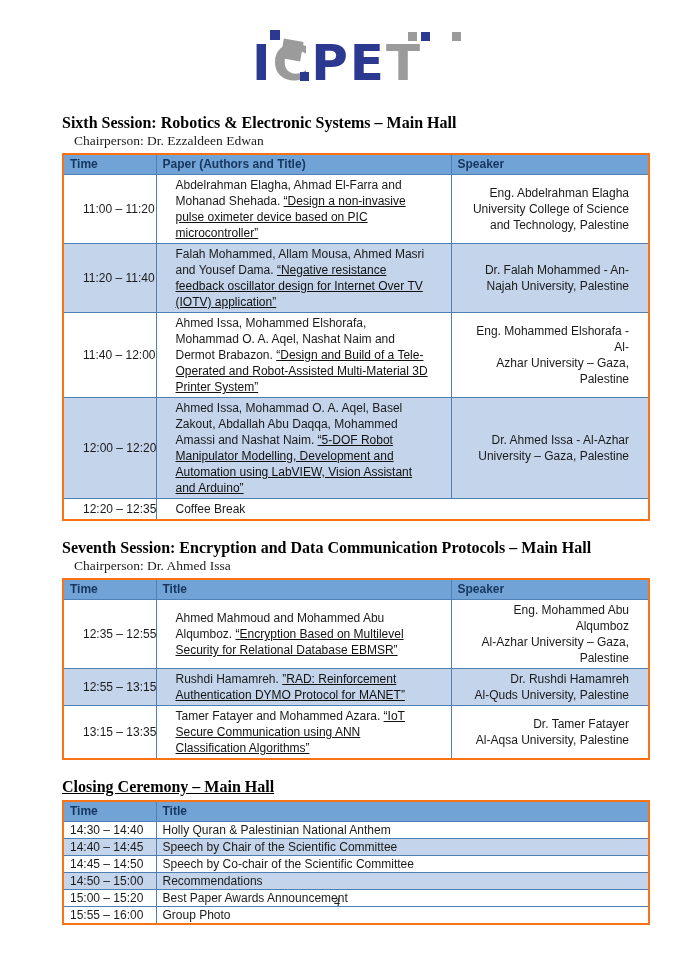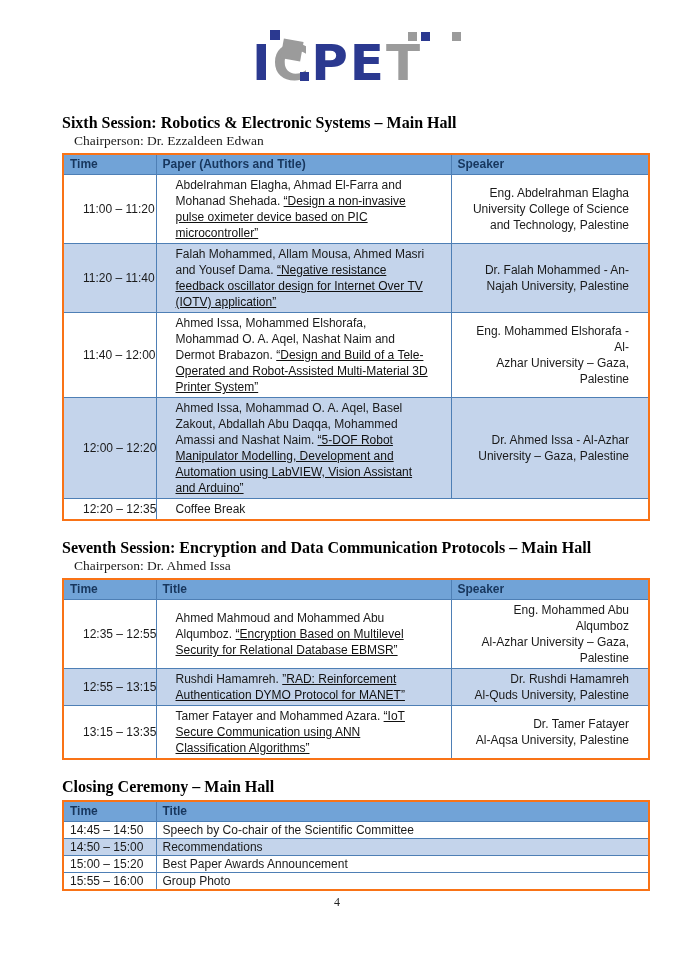--- a/index.html
+++ b/index.html
@@ -158,34 +158,42 @@
               <td class="time">13:15 – 13:35</td>
               <td><span>Tamer Fatayer and Mohammed Azara. </span><span class="link">“IoT Secure Communication using ANN Classification Algorithms”</span></td>
               <td class="speaker">Dr. Tamer Fatayer
 Al-Aqsa University, Palestine</td>
             </tr>
           </tbody>
         </table>
     </div>
 
     <div class="section">
-      <h2 class="section-title" style="margin-bottom:4px;">Closing Ceremony – Main Hall</h2>
+      <h2 class="section-title" style="margin-bottom:4px;text-decoration:underline;">Closing Ceremony – Main Hall</h2>
       <table class="sched t3">
           <colgroup>
             <col style="width: 93px;">
             <col style="width: 493px;">
           </colgroup>
           <thead>
             <tr>
               <th>Time</th>
               <th>Title</th>
             </tr>
           </thead>
           <tbody>
             <tr>
+              <td class="time">14:30 – 14:40</td>
+              <td colspan="1">Holly Quran &amp; Palestinian National Anthem</td>
+            </tr>
+            <tr class="shaded">
+              <td class="time">14:40 – 14:45</td>
+              <td colspan="1">Speech by Chair of the Scientific Committee</td>
+            </tr>
+            <tr>
               <td class="time">14:45 – 14:50</td>
               <td colspan="1">Speech by Co-chair of the Scientific Committee</td>
             </tr>
             <tr class="shaded">
               <td class="time">14:50 – 15:00</td>
               <td colspan="1">Recommendations</td>
             </tr>
             <tr>
               <td class="time">15:00 – 15:20</td>
               <td colspan="1">Best Paper Awards Announcement</td>

